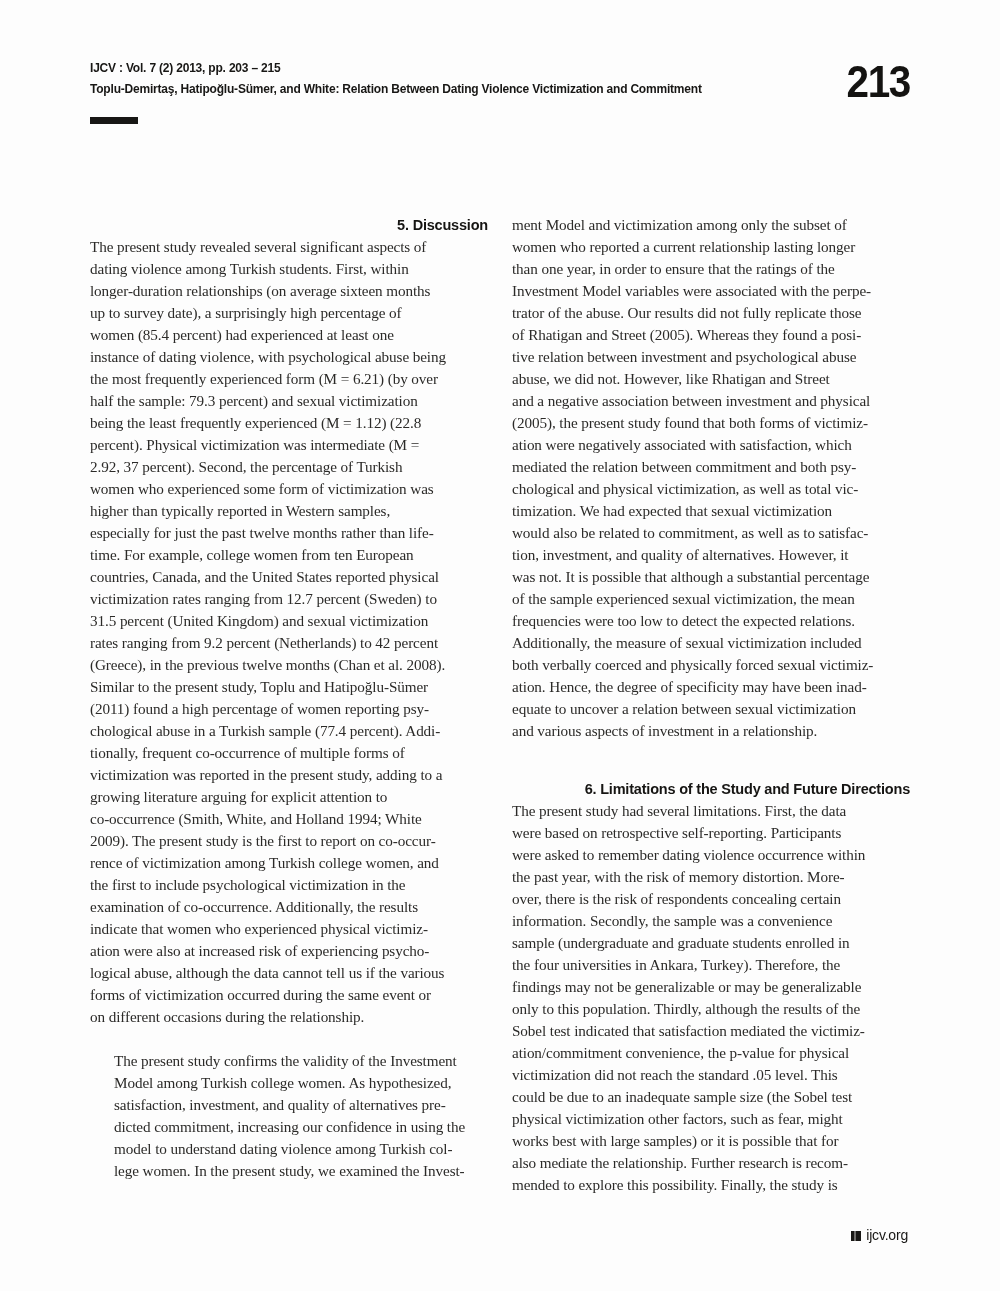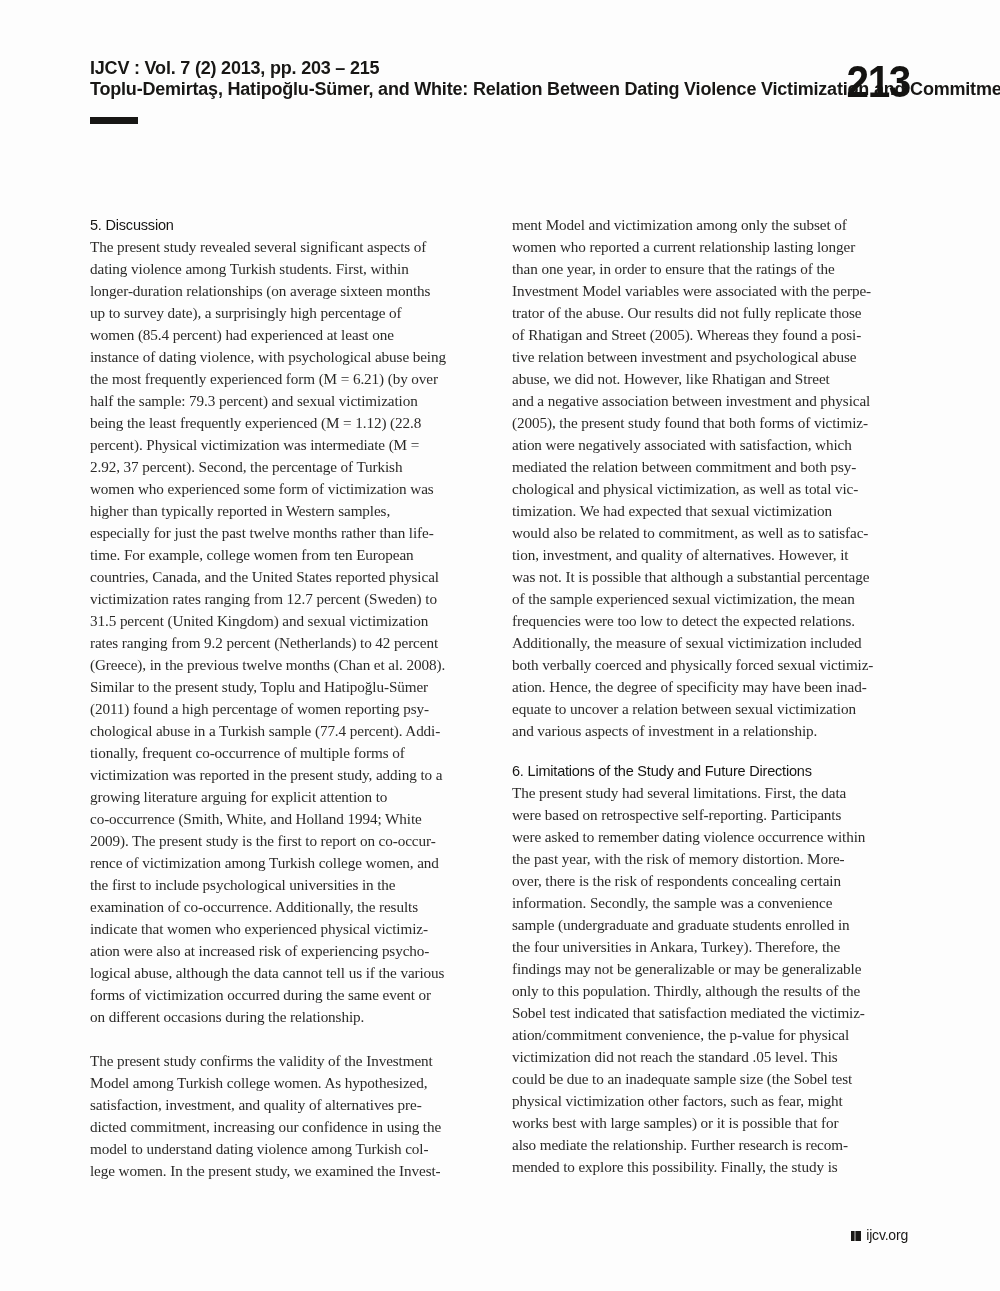--- a/index.html
+++ b/index.html
@@ -20,21 +20,21 @@
     position: absolute;
     left: 90px;
     top: 58px;
     width: 720px;
     font-family: "Liberation Sans", sans-serif;
     font-weight: bold;
     color: #181715;
     letter-spacing: -0.2px;
   }
   .header .hline {
-    font-size: 18px;
+    font-size: 12px;
     line-height: 21px;
     white-space: nowrap;
   }
   .header-rule {
     position: absolute;
     left: 90px;
     top: 117px;
     width: 48px;
     height: 7px;
     background: #181715;
@@ -59,30 +59,31 @@
     width: 398px;
     font-size: 15.2px;
     line-height: 22px;
     letter-spacing: -0.1px;
     color: #2b2a28;
   }
   .col-left  { left: 90px;  }
   .col-right { left: 512px; }
   .sec-heading {
     font-family: "Liberation Sans", sans-serif;
-    font-weight: normal;
+    font-weight: bold;
     font-size: 14.5px;
     line-height: 22px;
     letter-spacing: -0.2px;
     color: #161513;
     white-space: nowrap;
+    text-align: right;
   }
   .para { margin: 0; }
-  .para.gap-above { margin-top: 22px; }
-  .sec-heading.gap-above { margin-top: 18px; }
+  .para.gap-above { margin-top: 22px; margin-left: 24px; }
+  .sec-heading.gap-above { margin-top: 36px; }
   .ln {
     height: 22px;
     white-space: nowrap;
   }
   
   .footer {
     position: absolute;
     top: 1228px;
     right: 92px;
     display: flex;
@@ -143,21 +144,21 @@
         <div class="ln">(Greece), in the previous twelve months (Chan et al. 2008).</div>
         <div class="ln">Similar to the present study, Toplu and Hatipoğlu-Sümer</div>
         <div class="ln">(2011) found a high percentage of women reporting psy-</div>
         <div class="ln">chological abuse in a Turkish sample (77.4 percent). Addi-</div>
         <div class="ln">tionally, frequent co-occurrence of multiple forms of</div>
         <div class="ln">victimization was reported in the present study, adding to a</div>
         <div class="ln">growing literature arguing for explicit attention to</div>
         <div class="ln">co-occurrence (Smith, White, and Holland 1994; White</div>
         <div class="ln">2009). The present study is the first to report on co-occur-</div>
         <div class="ln">rence of victimization among Turkish college women, and</div>
-        <div class="ln">the first to include psychological universities in the</div>
+        <div class="ln">the first to include psychological victimization in the</div>
         <div class="ln">examination of co-occurrence. Additionally, the results</div>
         <div class="ln">indicate that women who experienced physical victimiz-</div>
         <div class="ln">ation were also at increased risk of experiencing psycho-</div>
         <div class="ln">logical abuse, although the data cannot tell us if the various</div>
         <div class="ln">forms of victimization occurred during the same event or</div>
         <div class="ln">on different occasions during the relationship.</div>
       </div>
     <div class="para gap-above">
         <div class="ln">The present study confirms the validity of the Investment</div>
         <div class="ln">Model among Turkish college women. As hypothesized,</div>

